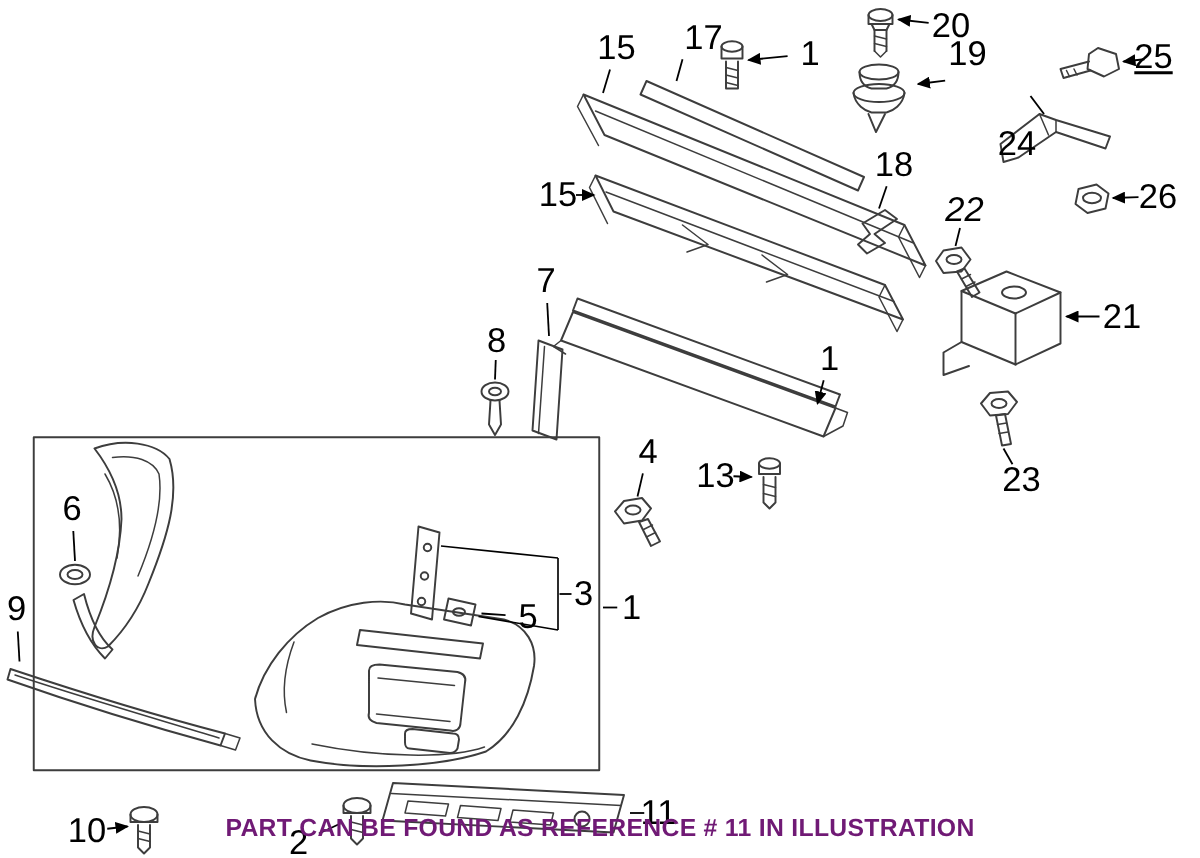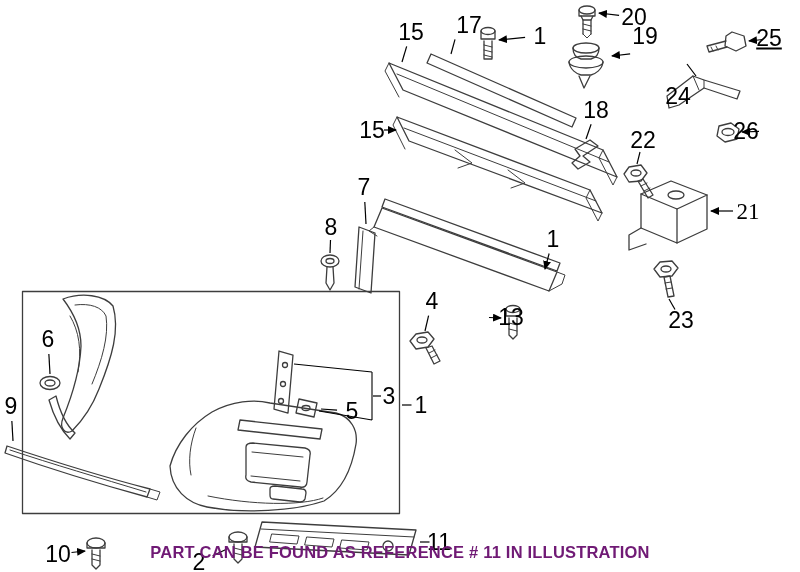--- a/index.html
+++ b/index.html
@@ -267,30 +267,30 @@
   </svg>
 
   <div class="callout-layer" id="callout-layer">
       <div class="callout" style="left: 411px; top: 32px;">15</div>
       <div class="callout" style="left: 469px; top: 25px;">17</div>
       <div class="callout" style="left: 540px; top: 36px;">1</div>
       <div class="callout" style="left: 634px; top: 17px;">20</div>
       <div class="callout" style="left: 645px; top: 36px;">19</div>
       <div class="callout" style="left: 678px; top: 52px; margin-top: 44px;">24</div>
       <div class="callout" style="left: 769px; top: 38px; text-decoration: underline;">25</div>
-      <div class="callout" style="left: 746px; top: 131px;">26</div>
+      <div class="callout" style="left: 772px; top: 131px;">26</div>
       <div class="callout" style="left: 596px; top: 110px; text-align: center;">18</div>
       <div class="callout" style="left: 372px; top: 130px;">15</div>
-      <div class="callout" style="left: 643px; top: 140px;">22</div>
+      <div class="callout" style="left: 643px; top: 140px; font-style: italic;">22</div>
       <div class="callout" style="left: 364px; top: 187px;">7</div>
-      <div class="callout" style="left: 748px; top: 211px; font-family: Liberation Serif, serif;">21</div>
+      <div class="callout" style="left: 748px; top: 211px;">21</div>
       <div class="callout" style="left: 331px; top: 227px;">8</div>
       <div class="callout" style="left: 553px; top: 239px;">1</div>
       <div class="callout" style="left: 432px; top: 301px;">4</div>
-      <div class="callout" style="left: 477px; top: 317px; margin-left: 34px;">13</div>
+      <div class="callout" style="left: 477px; top: 317px;">13</div>
       <div class="callout" style="left: 681px; top: 320px;">23</div>
       <div class="callout" style="left: 48px; top: 339px;">6</div>
       <div class="callout" style="left: 11px; top: 406px;">9</div>
       <div class="callout" style="left: 389px; top: 396px;">3</div>
       <div class="callout" style="left: 352px; top: 411px;">5</div>
       <div class="callout" style="left: 421px; top: 405px;">1</div>
       <div class="callout" style="left: 58px; top: 554px; text-align: center;">10</div>
       <div class="callout" style="left: 199px; top: 562px;">2</div>
       <div class="callout" style="left: 439px; top: 542px;">11</div>
     </div>

